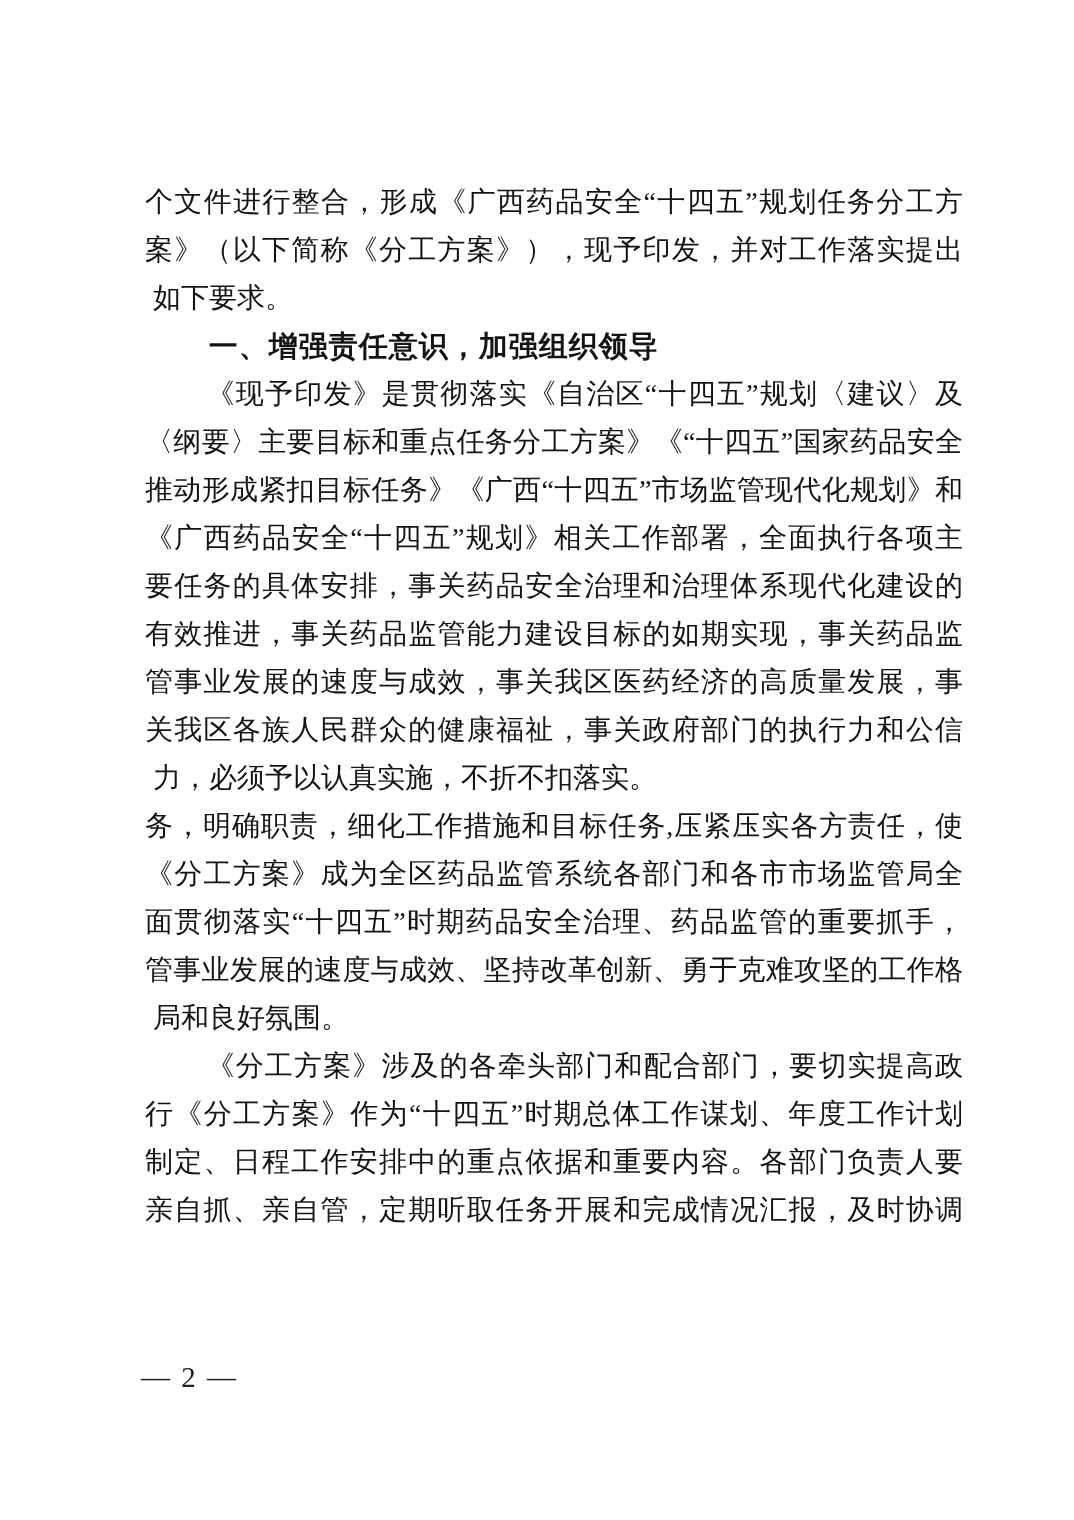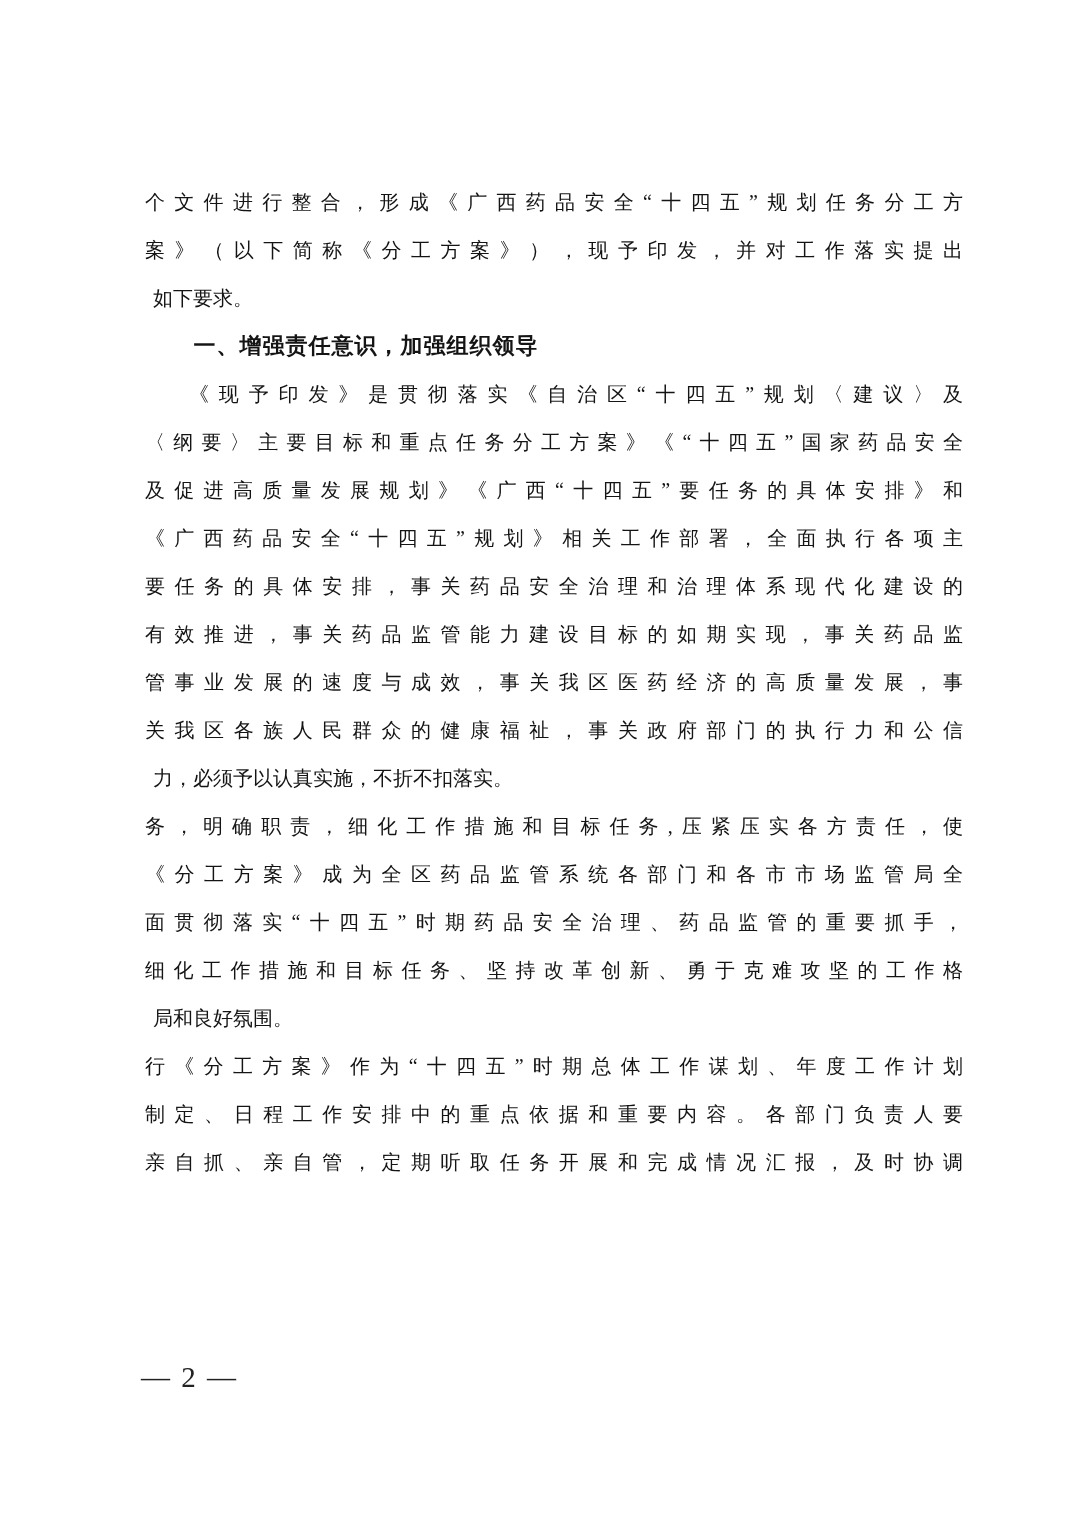--- a/index.html
+++ b/index.html
@@ -17,41 +17,41 @@
     inset: 0;
     background: #ffffff;
   }
   .text-block {
     position: absolute;
     left: 145px;
     top: 178px;
     width: 818px;
   }
   .ln {
-    font-size: 20px;
+    font-size: 28px;
     height: 48px;
     line-height: 48px;
     text-align: justify;
     text-align-last: justify;
     text-justify: inter-character;
     overflow: hidden;
     color: #141414;
   }
   .ln.end {
     text-align: left;
     text-align-last: left;
     margin-left: 8px;
   }
   .ln.ind {
     text-indent: 2.2em;
   }
   .ln.head {
     font-family: "Liberation Sans", "DejaVu Sans", sans-serif;
     font-weight: 700;
-    font-size: 22px;
+    font-size: 29px;
     text-align: center;
     text-align-last: left;
     letter-spacing: 1px;
   }
   .footer {
     position: absolute;
     left: 141px;
     top: 1356px;
     height: 42px;
     line-height: 42px;
@@ -64,31 +64,32 @@
 <body>
 
 <div class="page">
   <div class="text-block">
     <div class="ln">个文件进行整合，形成《广西药品安全“十四五”规划任务分工方</div>
     <div class="ln">案》（以下简称《分工方案》），现予印发，并对工作落实提出</div>
     <div class="ln end">如下要求。</div>
     <div class="ln head ind">一、增强责任意识，加强组织领导</div>
     <div class="ln ind">《现予印发》是贯彻落实《自治区“十四五”规划〈建议〉及</div>
     <div class="ln">〈纲要〉主要目标和重点任务分工方案》《“十四五”国家药品安全</div>
-    <div class="ln">及促进高质量发展规划》《广西“十四五”要任务的具体安排》和</div>
+    <div class="ln">推动形成紧扣目标任务》《广西“十四五”市场监管现代化规划》和</div>
     <div class="ln">《广西药品安全“十四五”规划》相关工作部署，全面执行各项主</div>
     <div class="ln">要任务的具体安排，事关药品安全治理和治理体系现代化建设的</div>
     <div class="ln">有效推进，事关药品监管能力建设目标的如期实现，事关药品监</div>
     <div class="ln">管事业发展的速度与成效，事关我区医药经济的高质量发展，事</div>
     <div class="ln">关我区各族人民群众的健康福祉，事关政府部门的执行力和公信</div>
     <div class="ln end">力，必须予以认真实施，不折不扣落实。</div>
     <div class="ln">务，明确职责，细化工作措施和目标任务,压紧压实各方责任，使</div>
     <div class="ln">《分工方案》成为全区药品监管系统各部门和各市市场监管局全</div>
     <div class="ln">面贯彻落实“十四五”时期药品安全治理、药品监管的重要抓手，</div>
-    <div class="ln">细化工作措施和目标任务、坚持改革创新、勇于克难攻坚的工作格</div>
+    <div class="ln">管事业发展的速度与成效、坚持改革创新、勇于克难攻坚的工作格</div>
     <div class="ln end">局和良好氛围。</div>
+    <div class="ln ind">《分工方案》涉及的各牵头部门和配合部门，要切实提高政</div>
     <div class="ln">行《分工方案》作为“十四五”时期总体工作谋划、年度工作计划</div>
     <div class="ln">制定、日程工作安排中的重点依据和重要内容。各部门负责人要</div>
     <div class="ln">亲自抓、亲自管，定期听取任务开展和完成情况汇报，及时协调</div>
   </div>
 
   <div class="footer">— 2 —</div>
 </div>
 
 </body></html>

